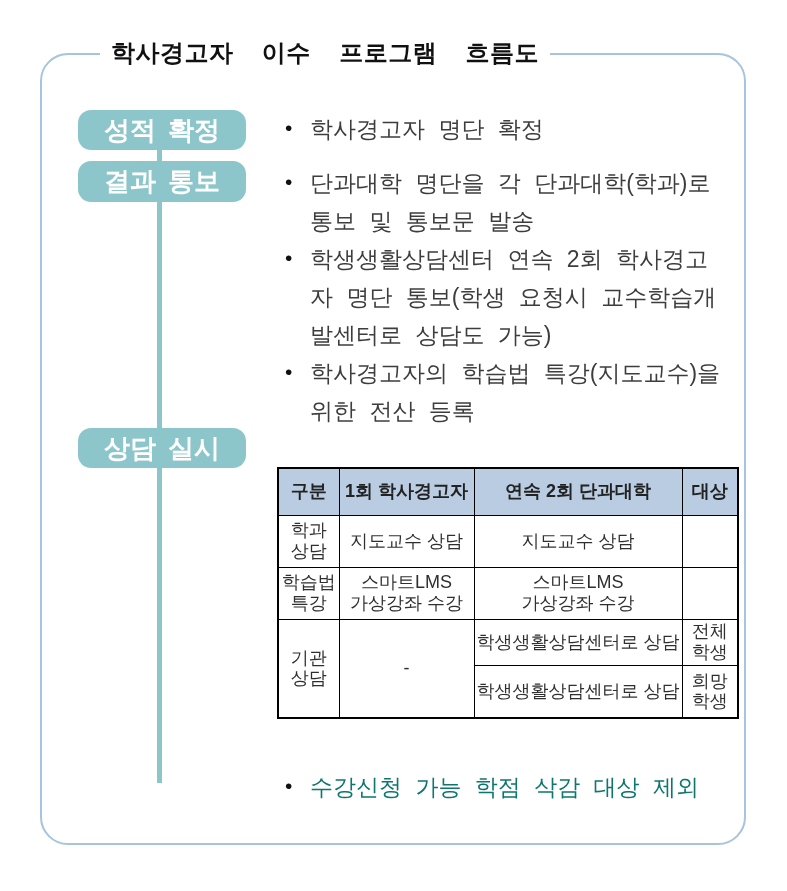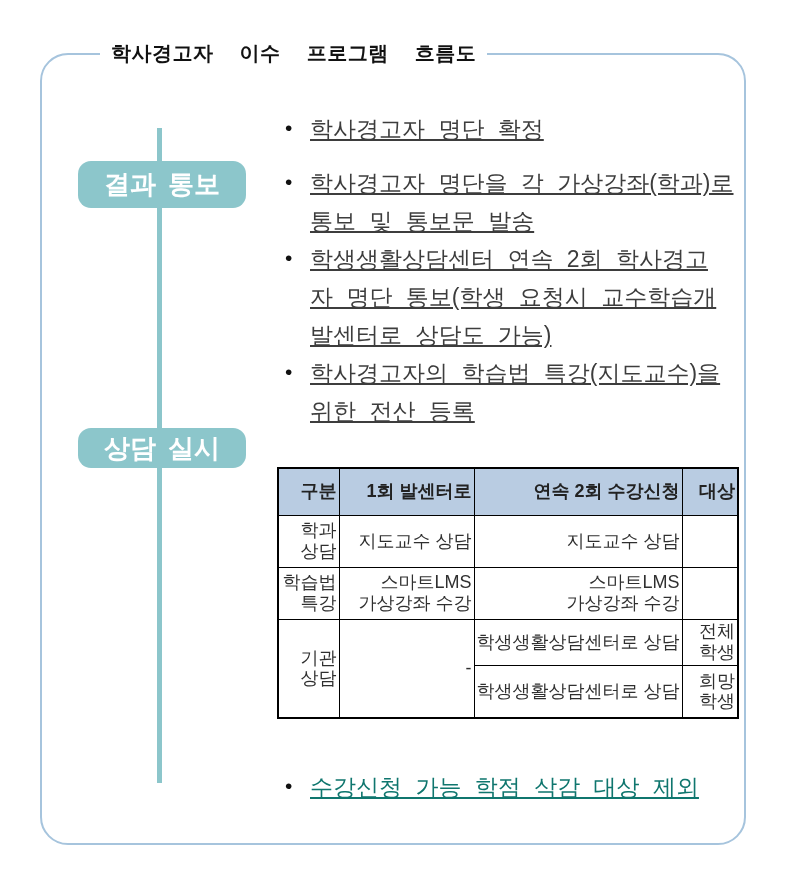--- a/index.html
+++ b/index.html
@@ -12,69 +12,69 @@
   .canvas { position: absolute; inset: 0; width: 787px; height: 891px; }
 
   
   .frame {
     position: absolute; left: 40px; top: 53px; width: 706px; height: 792px;
     border: 2px solid #a6c4dd; border-radius: 28px; background: transparent;
   }
   .frame-title {
     position: absolute; left: 100px; top: 35px; height: 36px; z-index: 3;
     background: #ffffff; padding: 0 11px; display: flex; align-items: center;
-    font-size: 20px; font-weight: bold; color: #111111;
+    font-size: 24px; font-weight: bold; color: #111111;
     word-spacing: 7px; letter-spacing: 0.5px; white-space: pre;
   }
 
   
   .flow-line {
     position: absolute; left: 157px; top: 128px; width: 5px; height: 655px;
     background: #8cc6cb; z-index: 1;
   }
 
   
   .stage {
     position: absolute; left: 78px; width: 168px; height: 40px; z-index: 2;
     background: #8cc6cb; border-radius: 13px;
     display: flex; align-items: center; justify-content: center;
     color: #ffffff; font-weight: bold; font-size: 26px;
     word-spacing: 5px; white-space: pre;
   }
   .stage.s1 { top: 110px; }
-  .stage.s2 { top: 161px; height: 47px; }
+  .stage.s2 { top: 161px; height: 41px; }
   .stage.s3 { top: 428px; }
   .stage.s4 { top: 767px; }
 
   
   .note {
     position: absolute; left: 283px; width: 490px; z-index: 2;
     font-size: 23px; line-height: 38px; color: #3d3d3d;
     padding-left: 27px;
   }
-  .note .txt { white-space: pre; word-spacing: 7px; display: block; text-decoration: underline; }
+  .note .txt { white-space: pre; word-spacing: 7px; display: block; }
   .note .dot {
     position: absolute; left: 2px; top: -1px; font-size: 21px; color: #111111;
   }
   .note.n-grade  { top: 110px; }
   .note.n-res1   { top: 164px; }
   .note.n-res2   { top: 240px; }
   .note.n-res3   { top: 354px; }
   .note.n-done   { top: 768px; }
   .note.n-done .txt { color: #0f766e; }
 
   
   table.counsel {
     position: absolute; left: 277px; top: 467px; z-index: 2;
     border-collapse: collapse; table-layout: fixed;
     border: 2px solid #000000; background: #ffffff;
     font-size: 18px; color: #2f2f2f;
   }
   table.counsel th, table.counsel td {
-    border: 1.5px solid #000000; text-align: right; vertical-align: middle;
+    border: 1.5px solid #000000; text-align: center; vertical-align: middle;
     white-space: pre; line-height: 1.15; padding: 0 2px; overflow: hidden;
   }
   table.counsel th {
     background: #b9cce2; font-weight: bold; color: #222222; height: 47px;
   }
   .col-cat { width: 61px; } .col-first { width: 135px; }
   .col-second { width: 176px; } .col-target { width: 56px; }
   tr.r1 td { height: 52px; } tr.r2 td { height: 52px; }
   tr.r3 td { height: 46px; } tr.r4 td { height: 53px; }
   td.tight { line-height: 0.8; }
@@ -82,31 +82,32 @@
 </head>
 <body>
 
 <div class="canvas">
 
   <div class="frame"></div>
   <div class="frame-title">학사경고자  이수  프로그램  흐름도</div>
 
   <div class="flow-line"></div>
 
+  <div class="stage s1">성적 확정</div>
   <div class="stage s2">결과 통보</div>
   <div class="stage s3">상담 실시</div>
 
   <div class="note n-grade">
     <span class="dot">•</span>
     <span class="txt">학사경고자 명단 확정</span>
   </div>
 
   <div class="note n-res1">
     <span class="dot">•</span>
-    <span class="txt">학사경고자 명단을 각 가상강좌(학과)로
+    <span class="txt">단과대학 명단을 각 단과대학(학과)로
 통보 및 통보문 발송</span>
   </div>
 
   <div class="note n-res2">
     <span class="dot">•</span>
     <span class="txt">학생생활상담센터 연속 2회 학사경고
 자 명단 통보(학생 요청시 교수학습개
 발센터로 상담도 가능)</span>
   </div>
 
@@ -119,22 +120,22 @@
   <table class="counsel">
     <colgroup>
       <col class="col-cat">
         <col class="col-first">
         <col class="col-second">
         <col class="col-target">
     </colgroup>
     <tbody>
       <tr class="rh">
         <th>구분</th>
-        <th>1회 발센터로</th>
-        <th>연속 2회 수강신청</th>
+        <th>1회 학사경고자</th>
+        <th>연속 2회 단과대학</th>
         <th>대상</th>
       </tr>
       <tr class="r1">
         <td class="tight">학과
 상담</td>
         <td>지도교수 상담</td>
         <td>지도교수 상담</td>
         <td></td>
       </tr>
       <tr class="r2">

